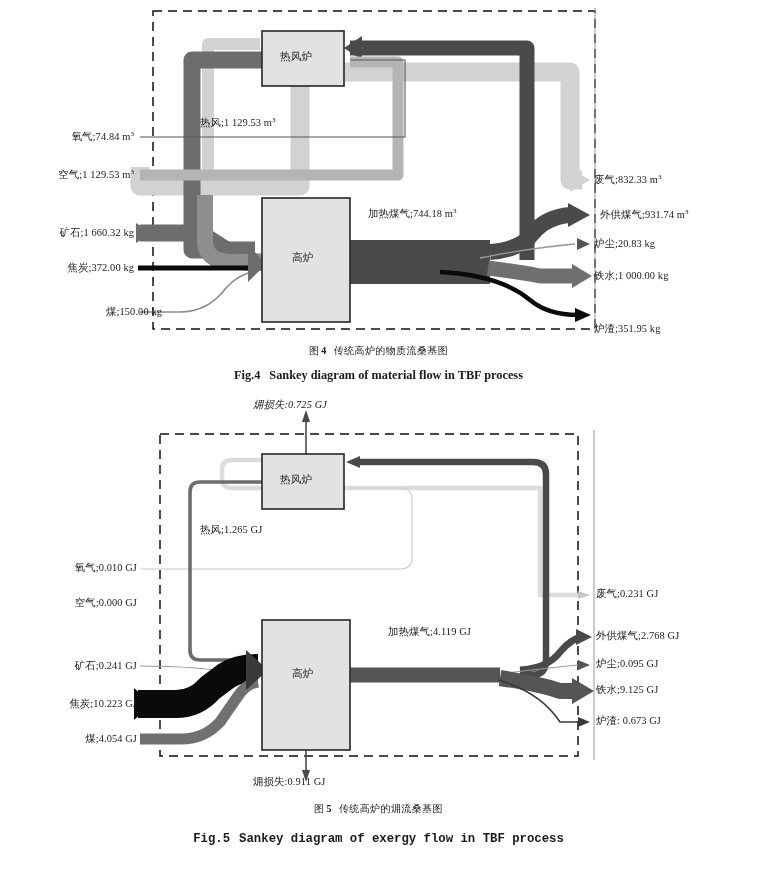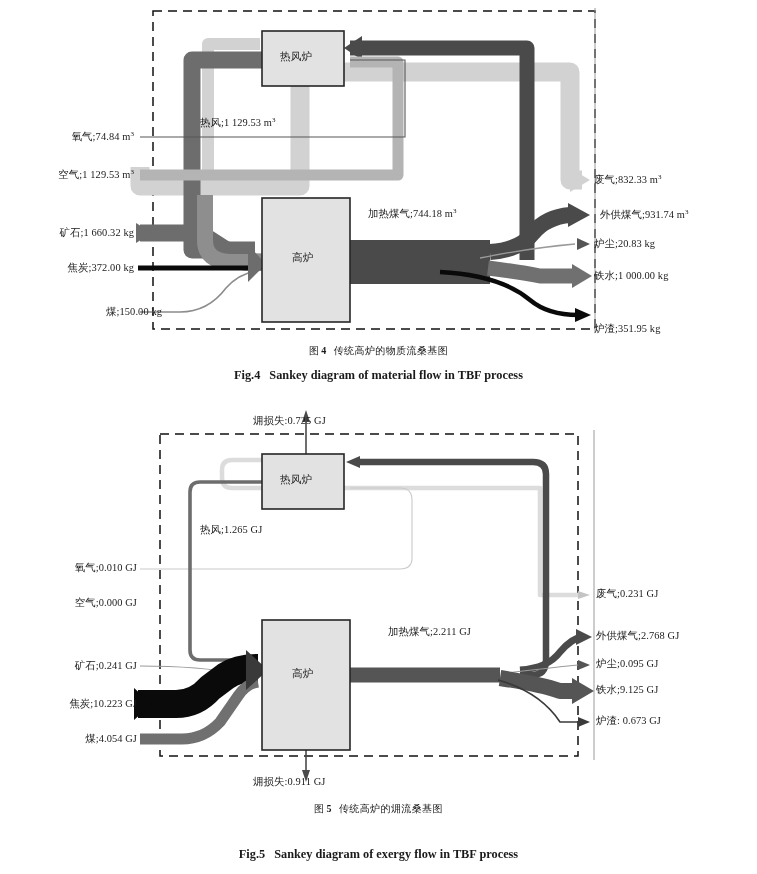--- a/index.html
+++ b/index.html
@@ -214,32 +214,32 @@
     <path d="M 498,288 Q 540,300 560,330 L 578,330" fill="none" stroke="#3a3a3a" stroke-width="1.6" stroke-linejoin="round"></path>
     <polygon points="578,325 578,335 590,330" fill="#3a3a3a"></polygon>
 
     <rect x="262" y="62" width="82" height="55" fill="#e2e2e2" stroke="#262626" stroke-width="1.6"></rect>
     <rect x="262" y="228" width="88" height="130" fill="#e2e2e2" stroke="#262626" stroke-width="1.6"></rect>
   </svg>
 
   <div class="flow-label" style="left:280px; top:83px; font-size:10.6px;">热风炉</div>
   <div class="flow-label" style="left:292px; top:277px; font-size:10.6px;">高炉</div>
 
-  <div class="flow-label" style="left:253px; top:24px;">
+  <div class="flow-label" style="left:253px; top:8px;font-style:italic;">
     <span>㶲损失</span><span>:</span><span>0.725</span> GJ
   </div>
   <div class="flow-label" style="left:253px; top:385px;">
     <span>㶲损失</span><span>:</span><span>0.911</span> GJ
   </div>
 
   <div class="flow-label" style="left:200px; top:133px;">
     <span>热风</span><span>;</span><span>1.265</span> GJ
   </div>
   <div class="flow-label" style="left:388px; top:235px;">
-    <span>加热煤气</span><span>;</span><span>2.211</span> GJ
+    <span>加热煤气</span><span>;</span><span>4.119</span> GJ
   </div>
 
   <div class="flow-label right-align" style="left:0; width:137px; top:171px;">
     <span>氧气</span><span>;</span><span>0.010</span> GJ
   </div>
   <div class="flow-label right-align" style="left:0; width:137px; top:206px;">
     <span>空气</span><span>;</span><span>0.000</span> GJ
   </div>
   <div class="flow-label right-align" style="left:0; width:137px; top:269px;">
     <span>矿石</span><span>;</span><span>0.241</span> GJ
@@ -263,16 +263,16 @@
   <div class="flow-label" style="left:596px; top:293px;">
     <span>铁水</span><span>;</span><span>9.125</span> GJ
   </div>
   <div class="flow-label" style="left:596px; top:324px;">
     <span>炉渣</span><span>: </span><span>0.673</span> GJ
   </div>
 
   <div class="caption caption-cn" style="top:410px;">
     <span>图</span><span class="num">5</span><span>传统高炉的㶲流桑基图</span>
   </div>
-  <div class="caption caption-en" style="top:455px;">
+  <div class="caption caption-en" style="top:440px;font-family:Liberation Mono, monospace;">
     <span>Fig.</span><span class="num">5</span><span>Sankey diagram of exergy flow in TBF process</span>
   </div>
 </div>
 
 </body></html>

